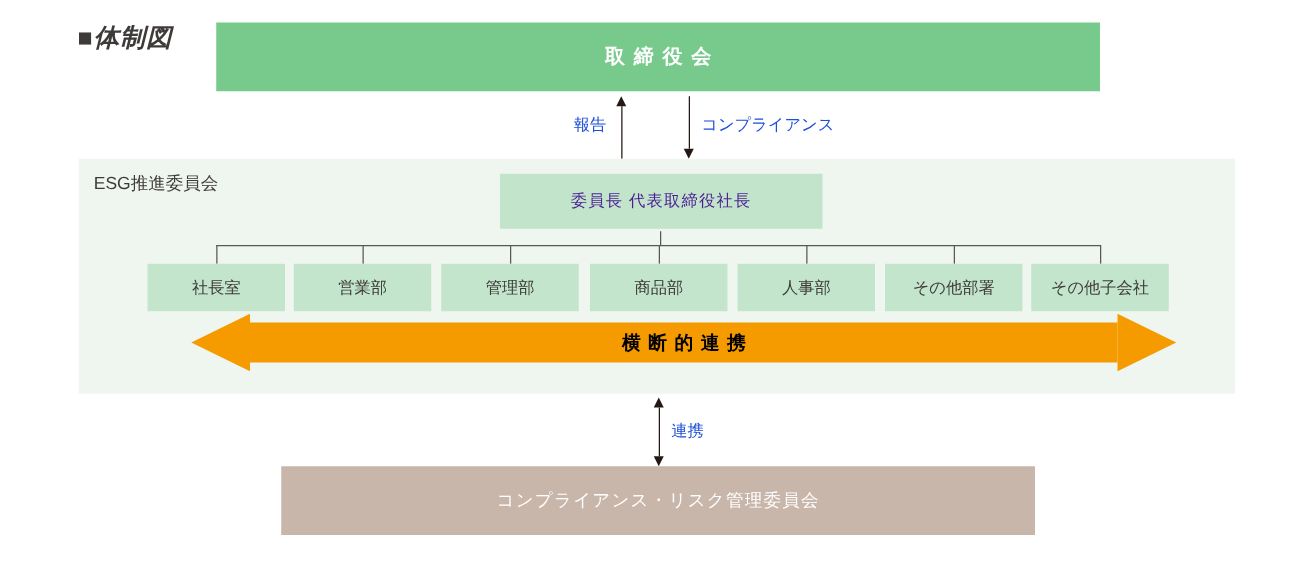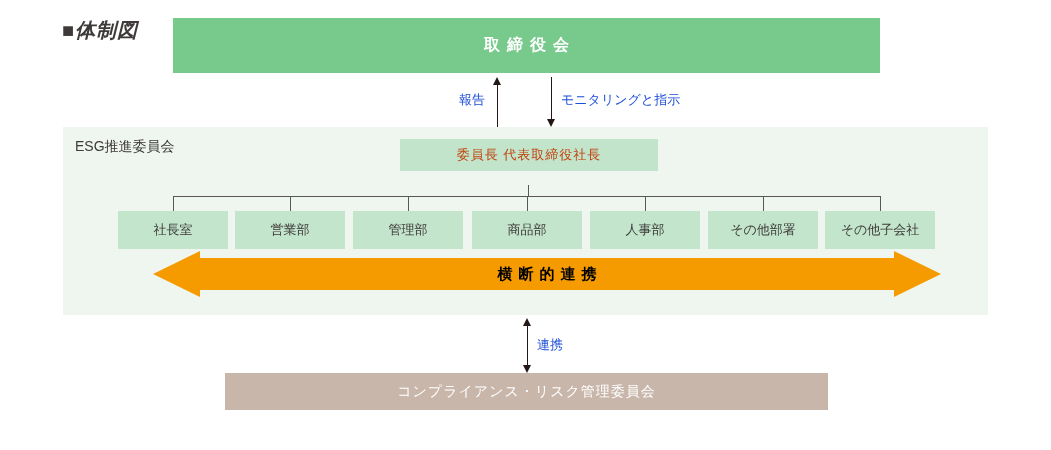--- a/index.html
+++ b/index.html
@@ -46,24 +46,24 @@
   .esg-panel{
     left:63px;top:127px;width:925px;height:188px;
     background:#EFF6F0;
   }
   .esg-label{
     left:75px;top:138px;
     font-size:14px;color:#3e3a39;
   }
 
   .chairman-box{
-    left:400px;top:139px;width:258px;height:32px;
+    left:400px;top:139px;width:258px;height:44px;
     background:#C1E4CA;
     display:flex;align-items:center;justify-content:center;
-    font-size:13px;color:#c2410c;letter-spacing:1px;
+    font-size:13px;color:#4c1d95;letter-spacing:1px;
   }
 
   .conn{background:#595757;}
 
   .dept-box{
     top:211px;width:110px;height:38px;
     background:#C2E5CB;
     display:flex;align-items:center;justify-content:center;
     font-size:13px;color:#3e3a39;
   }
@@ -81,21 +81,21 @@
     border-top:23px solid transparent;border-bottom:23px solid transparent;
     border-right:47px solid #F59B00;
   }
   .cross-head-right{
     left:894px;top:251px;width:0;height:0;
     border-top:23px solid transparent;border-bottom:23px solid transparent;
     border-left:47px solid #F59B00;
   }
 
   .compliance-banner{
-    left:225px;top:373px;width:603px;height:37px;
+    left:225px;top:373px;width:603px;height:55px;
     background:#C9B6AA;
     display:flex;align-items:center;justify-content:center;
     color:#ffffff;font-size:14px;letter-spacing:1px;
   }
 </style>
 </head>
 <body>
 
 <div class="page">
 
@@ -108,21 +108,21 @@
   <div class="abs" style="left:493px;top:77px;">
     <div class="head-up"></div>
     <div class="vline" style="height:42px;margin-left:3.5px;"></div>
   </div>
   <div class="abs arrow-label" style="left:459px;top:91px;">報告</div>
 
   <div class="abs" style="left:547px;top:77px;">
     <div class="vline" style="height:42px;margin-left:3.5px;"></div>
     <div class="head-down"></div>
   </div>
-  <div class="abs arrow-label" style="left:561px;top:91px;">モニタリングと指示</div>
+  <div class="abs arrow-label" style="left:561px;top:91px;">コンプライアンス</div>
 
   <div class="abs esg-panel"></div>
   <div class="abs esg-label">ESG推進委員会</div>
 
   <div class="abs chairman-box">
     <span>委員長 代表取締役社長</span>
   </div>
 
   <div class="abs conn" style="left:528px;top:185px;width:1px;height:11px;"></div>
   <div class="abs conn" style="left:173px;top:196px;width:707px;height:1px;"></div>

